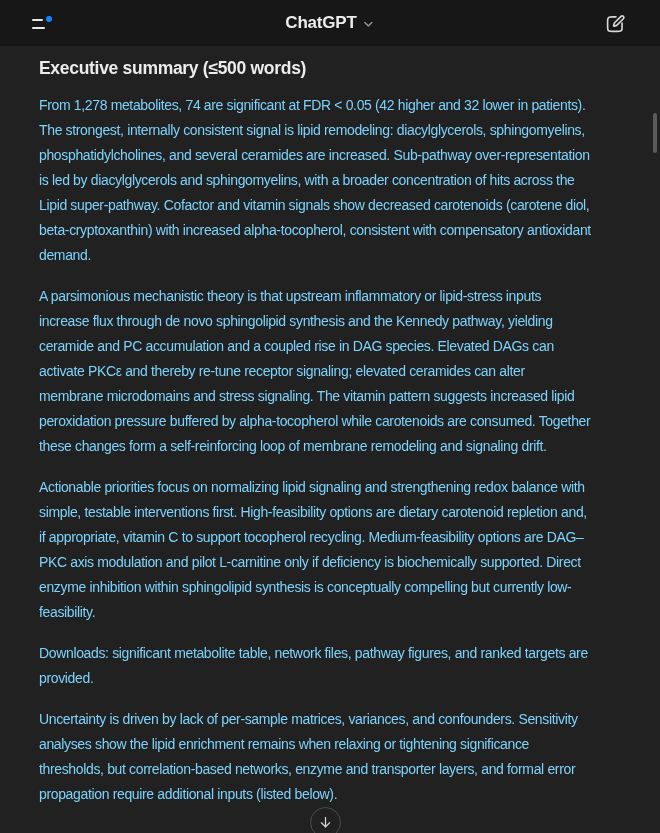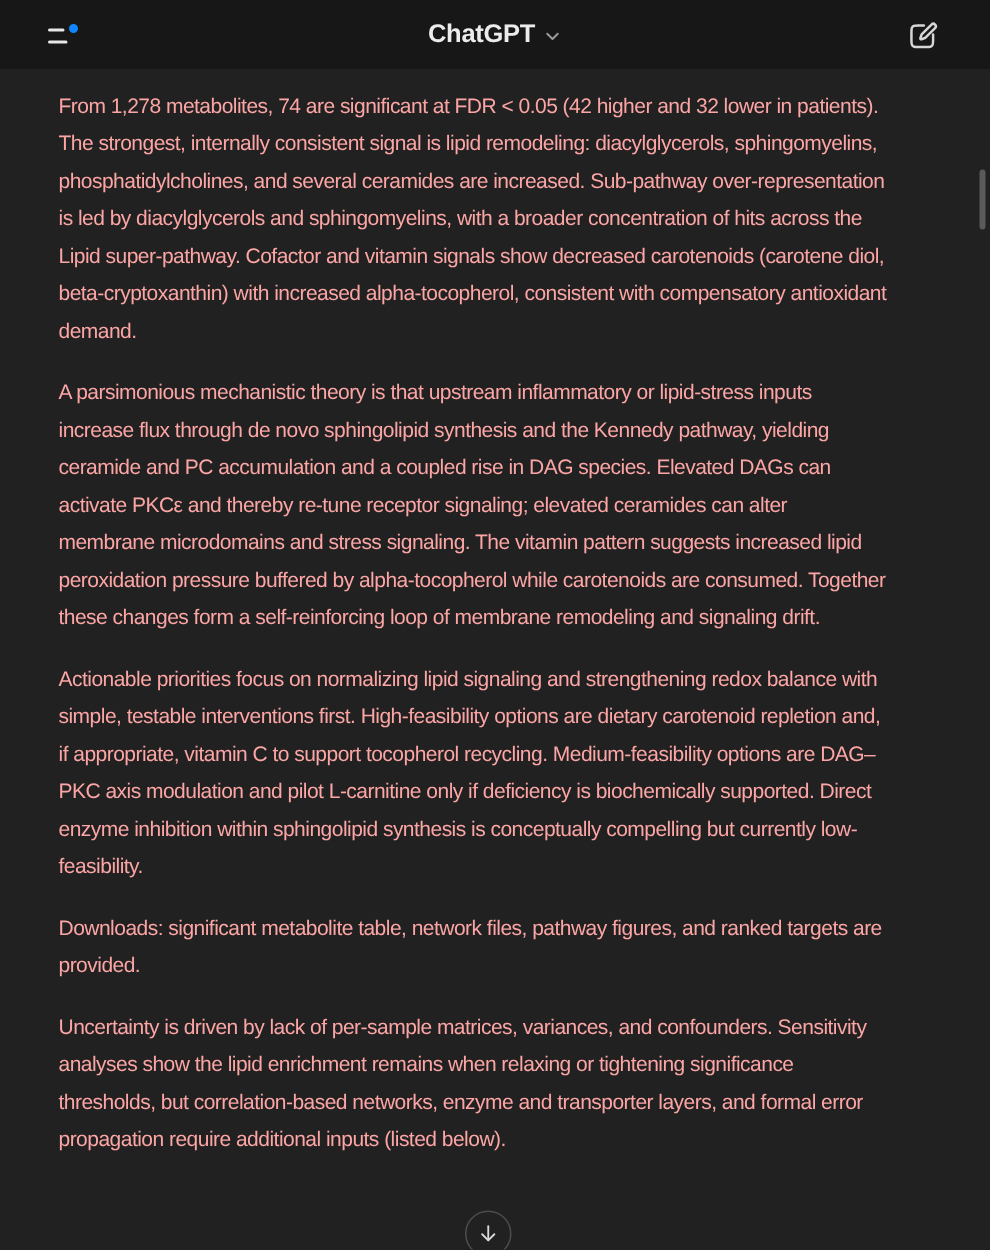--- a/index.html
+++ b/index.html
@@ -53,21 +53,21 @@
   }
   .content h1 {
     color: #ececec;
     font-size: 17.5px;
     font-weight: 700;
     letter-spacing: -0.3px;
     margin: 0 0 14px 0;
   }
   .content p {
     width: 552px;
-    color: #fca5a5;
+    color: #7dd3fc;
     font-size: 14px;
     line-height: 25px;
     letter-spacing: -0.35px;
     margin: 0 0 16px 0;
   }
 
   
   .scroll-down-btn {
     position: absolute; top: 807px; left: 310px;
     width: 31px; height: 31px; border-radius: 50%;
@@ -107,20 +107,21 @@
 
   <div class="compose-btn">
     <svg width="21" height="21" viewBox="0 0 24 24" fill="none" stroke="#d6d6d6" stroke-width="1.9" stroke-linecap="round" stroke-linejoin="round">
       <path d="M12.5 4.5H8.2c-1.8 0-2.7 0-3.4.35a3.2 3.2 0 0 0-1.45 1.45c-.35.7-.35 1.6-.35 3.4v6.1c0 1.8 0 2.7.35 3.4.32.63.82 1.13 1.45 1.45.7.35 1.6.35 3.4.35h6.1c1.8 0 2.7 0 3.4-.35a3.2 3.2 0 0 0 1.45-1.45c.35-.7.35-1.6.35-3.4v-4.3"></path>
       <path d="M9.8 14.2l.9-2.6c.06-.17.16-.33.29-.46l7.3-7.3a1.9 1.9 0 1 1 2.7 2.7l-7.3 7.3c-.13.13-.29.23-.46.29l-2.6.9a.65.65 0 0 1-.83-.83z"></path>
     </svg>
   </div>
 </header>
 
 <main class="content">
+  <h1>Executive summary (≤500 words)</h1>
   <p>From 1,278 metabolites, 74 are significant at FDR &lt; 0.05 (42 higher and 32 lower in patients). The strongest, internally consistent signal is lipid remodeling: diacylglycerols, sphingomyelins, phosphatidylcholines, and several ceramides are increased. Sub-pathway over-representation is led by diacylglycerols and sphingomyelins, with a broader concentration of hits across the Lipid super-pathway. Cofactor and vitamin signals show decreased carotenoids (carotene diol, beta-cryptoxanthin) with increased alpha-tocopherol, consistent with compensatory antioxidant demand.</p>
   <p>A parsimonious mechanistic theory is that upstream inflammatory or lipid-stress inputs increase flux through de novo sphingolipid synthesis and the Kennedy pathway, yielding ceramide and PC accumulation and a coupled rise in DAG species. Elevated DAGs can activate PKCε and thereby re-tune receptor signaling; elevated ceramides can alter membrane microdomains and stress signaling. The vitamin pattern suggests increased lipid peroxidation pressure buffered by alpha-tocopherol while carotenoids are consumed. Together these changes form a self-reinforcing loop of membrane remodeling and signaling drift.</p>
   <p>Actionable priorities focus on normalizing lipid signaling and strengthening redox balance with simple, testable interventions first. High-feasibility options are dietary carotenoid repletion and, if appropriate, vitamin C to support tocopherol recycling. Medium-feasibility options are DAG–PKC axis modulation and pilot L-carnitine only if deficiency is biochemically supported. Direct enzyme inhibition within sphingolipid synthesis is conceptually compelling but currently low-feasibility.</p>
   <p>Downloads: significant metabolite table, network files, pathway figures, and ranked targets are provided.</p>
   <p>Uncertainty is driven by lack of per-sample matrices, variances, and confounders. Sensitivity analyses show the lipid enrichment remains when relaxing or tightening significance thresholds, but correlation-based networks, enzyme and transporter layers, and formal error propagation require additional inputs (listed below).</p>
 </main>
 
 <div class="scroll-down-btn">
   <svg width="15" height="15" viewBox="0 0 24 24" fill="none" stroke="#d9d9d9" stroke-width="2" stroke-linecap="round" stroke-linejoin="round">
     <line x1="12" y1="4" x2="12" y2="19"></line>

